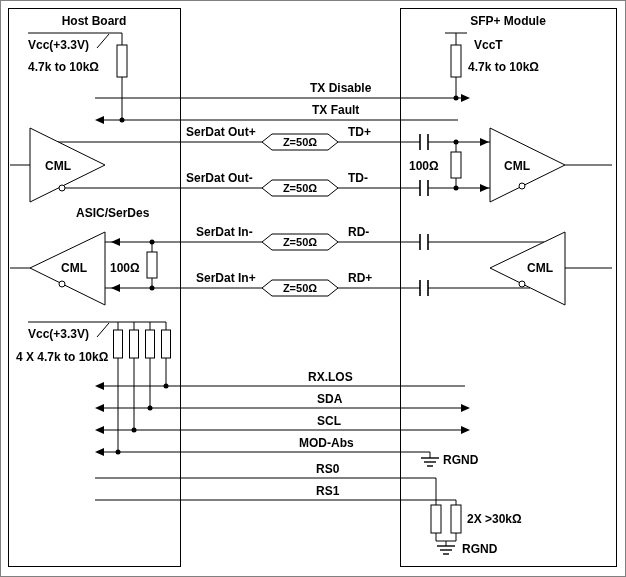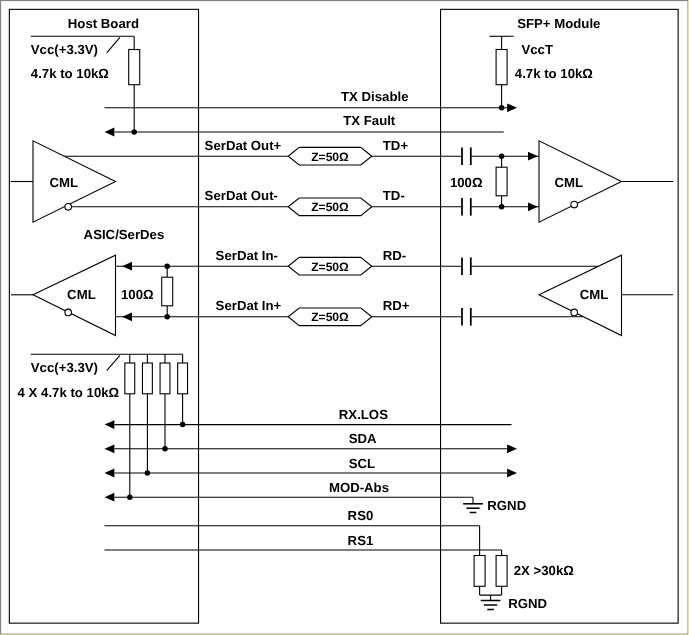--- a/index.html
+++ b/index.html
@@ -1,16 +1,16 @@
 <!DOCTYPE html>
 <html><head>
 <meta charset="utf-8">
 <style>
   html,body{margin:0;padding:0;background:#fff;}
-  .stage{width:626px;height:577px;position:relative;background:#fde047;}
+  .stage{width:626px;height:577px;position:relative;background:#a16207;}
   svg{display:block;}
   text{font-family:"Liberation Sans",sans-serif;font-weight:bold;font-size:12px;fill:#000;}
   text.small{font-size:11px;}
   text.mid{text-anchor:middle;}
   .wire{stroke:#000;stroke-width:1;fill:none;}
   .box{stroke:#000;stroke-width:1;fill:none;}
   .comp{stroke:#000;stroke-width:1;fill:#fff;}
   .dot{fill:#000;stroke:none;}
   .arrow{fill:#000;stroke:none;}
 </style>

